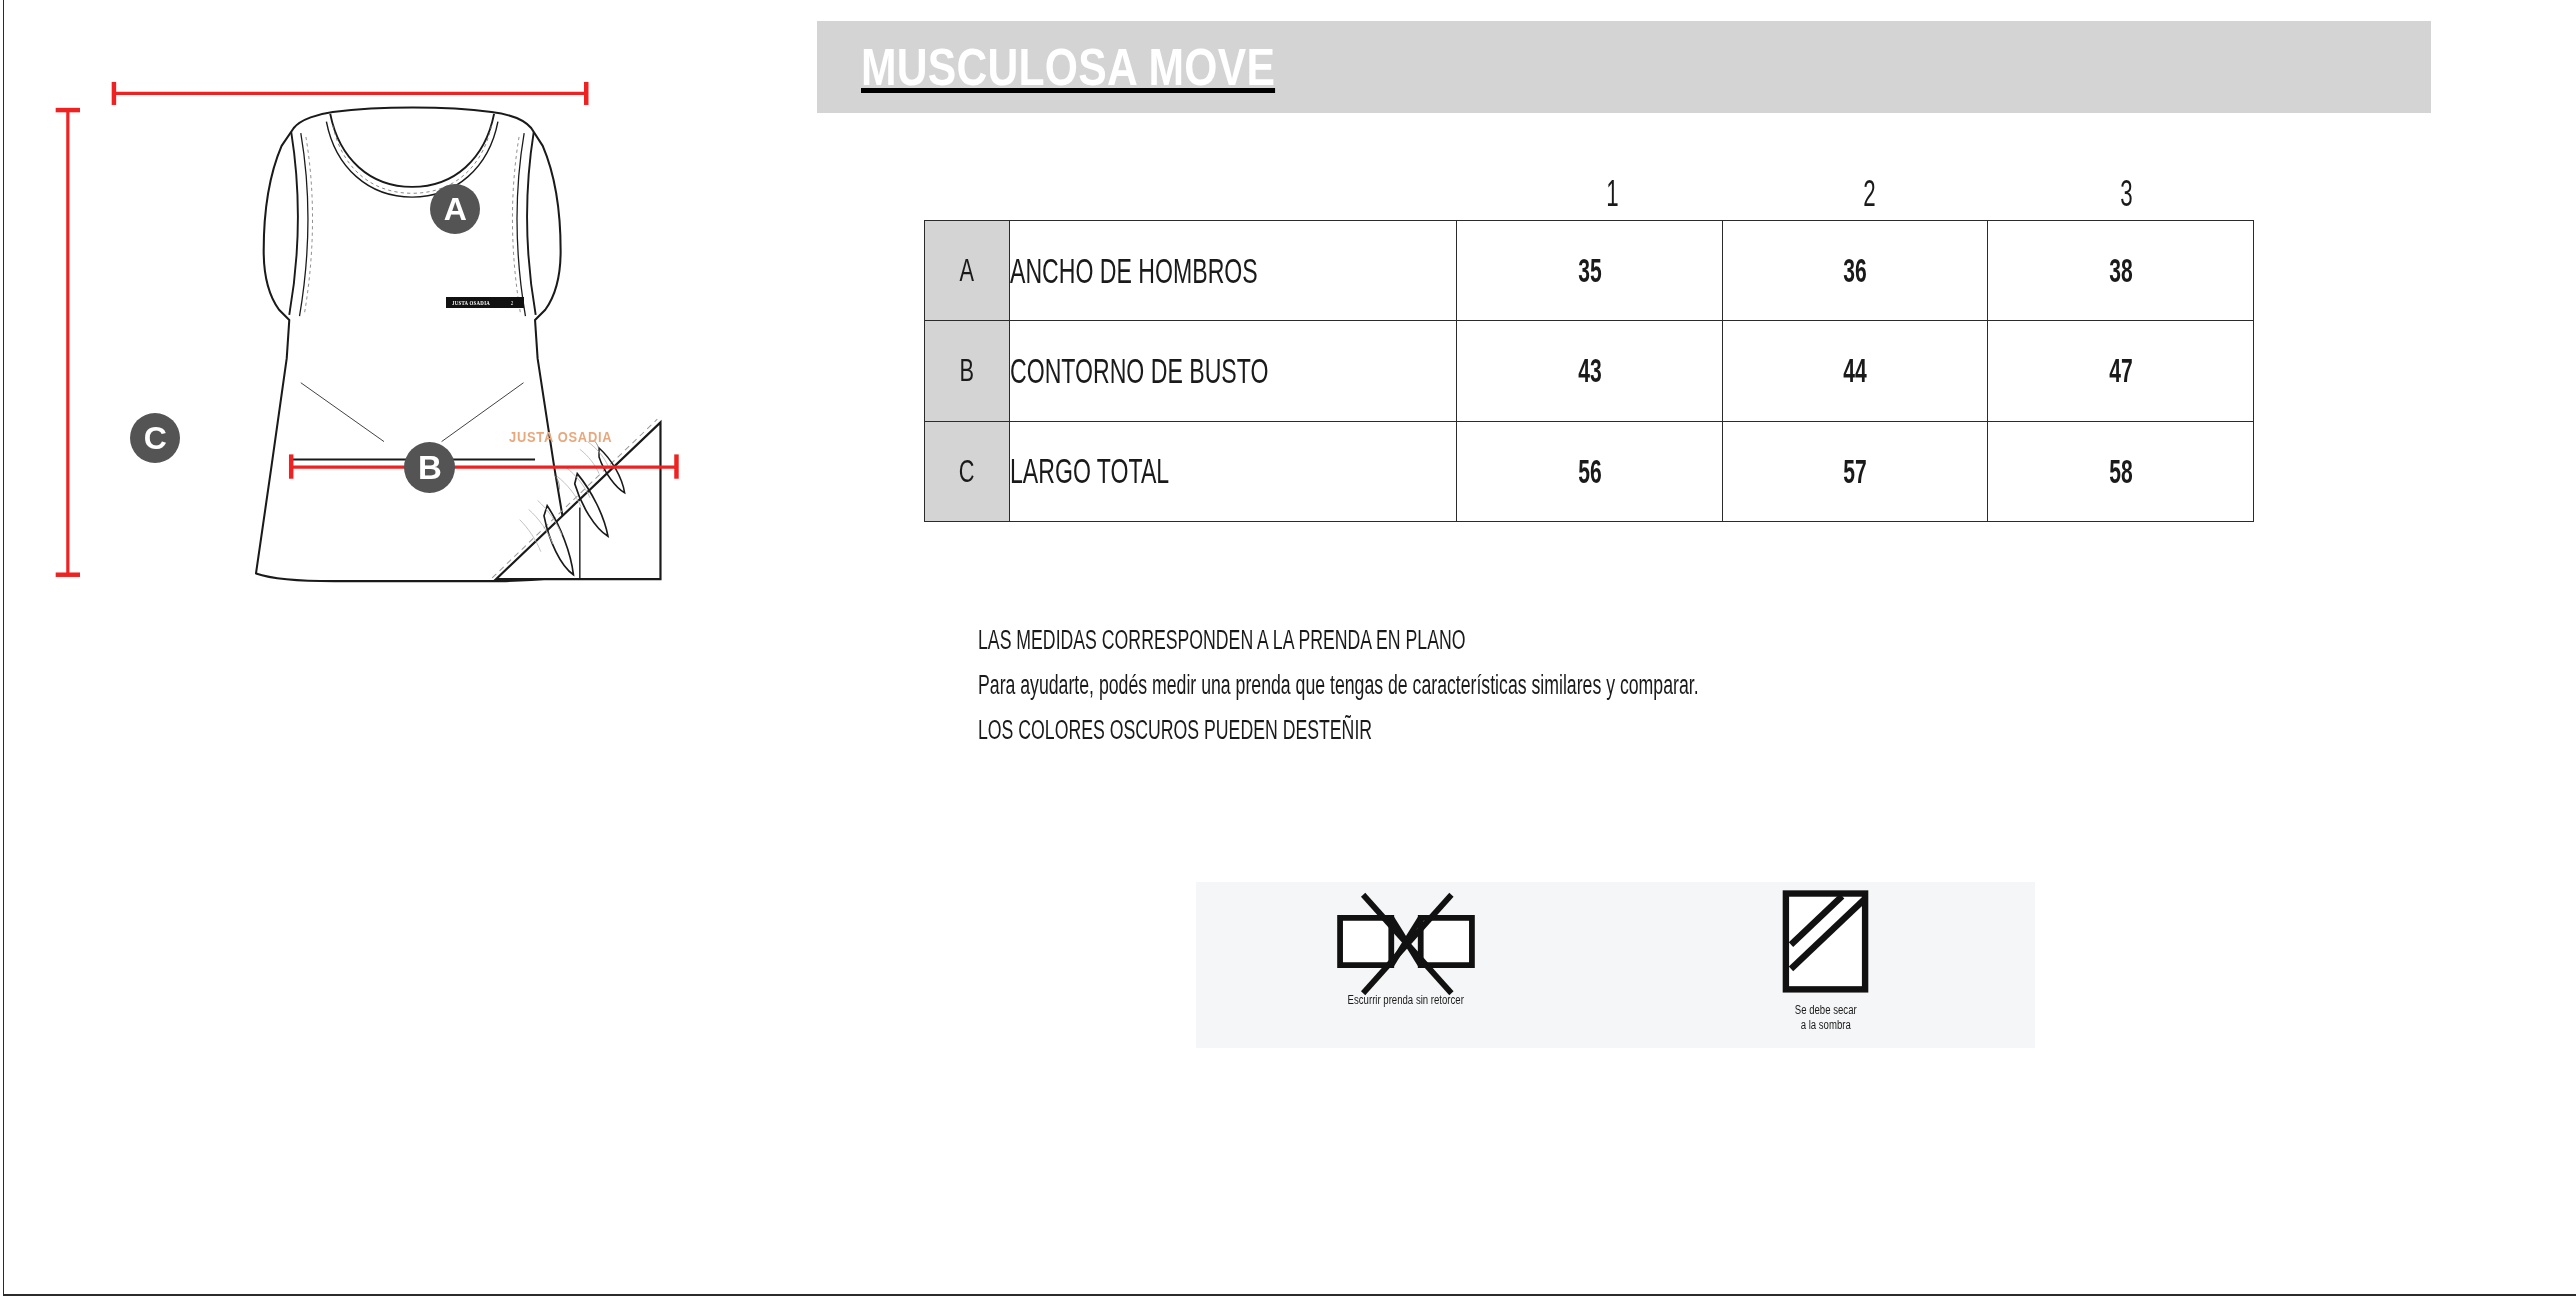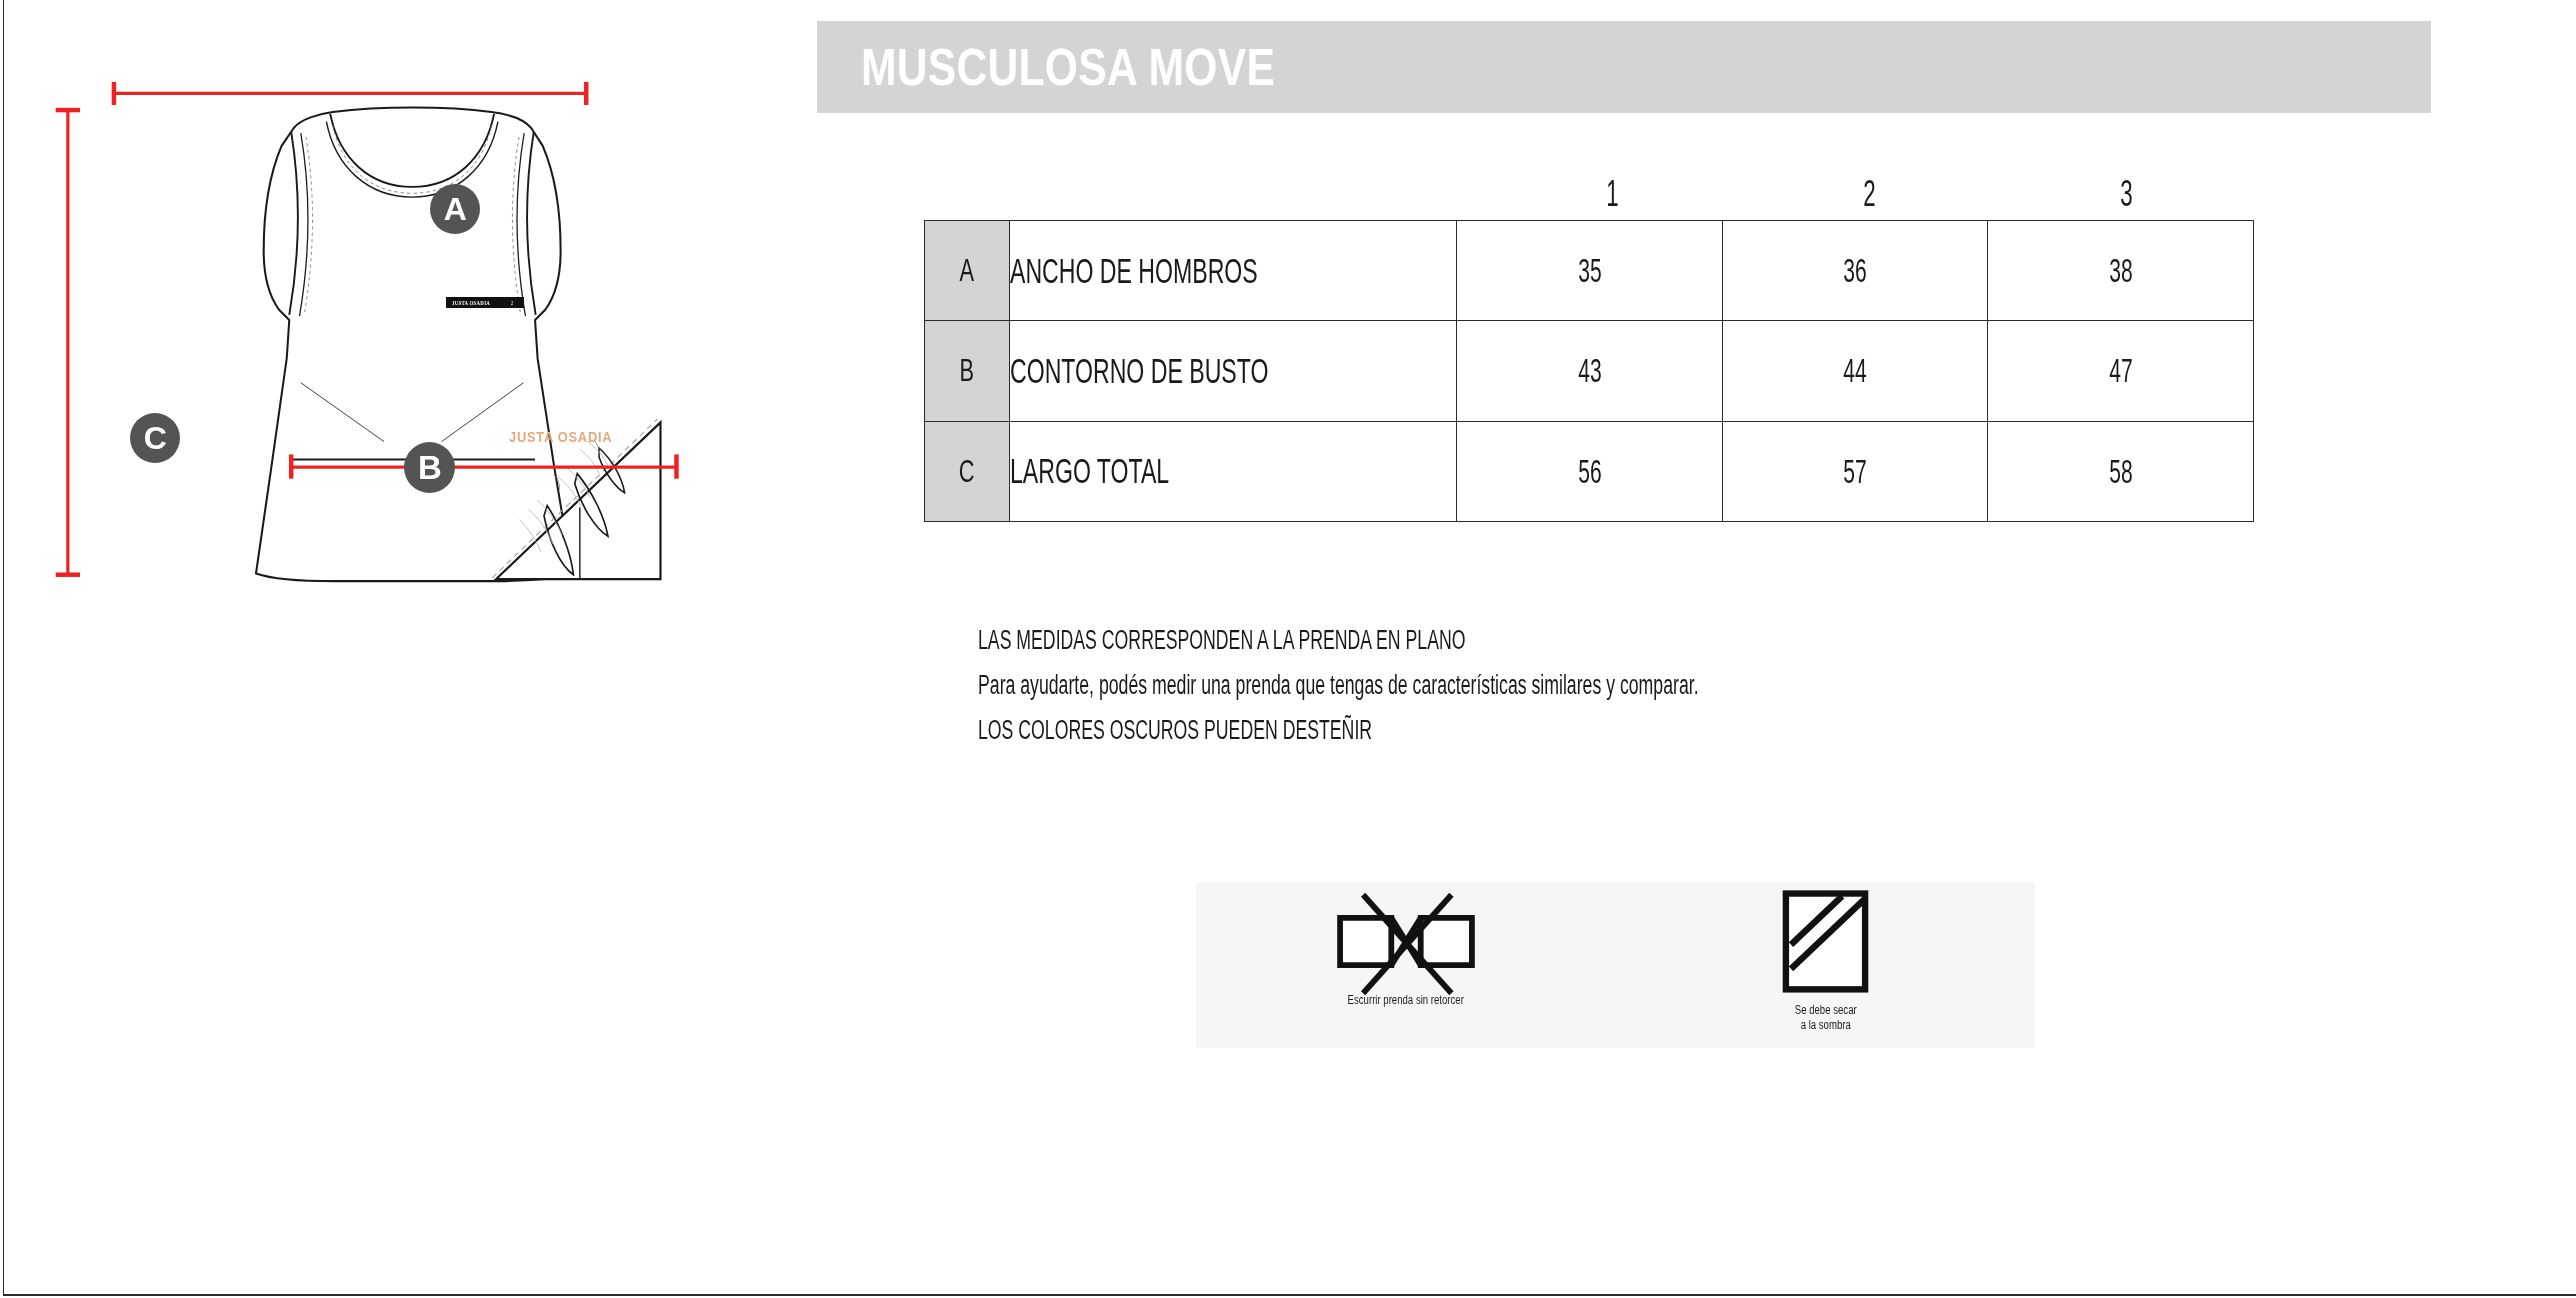--- a/index.html
+++ b/index.html
@@ -91,20 +91,21 @@
   }
 
   
   #title-banner {
     position: absolute;
     left: 817px; top: 20.5px;
     width: 1614px; height: 92px;
     background: #d4d4d4;
     display: flex;
     align-items: center;
+    text-decoration: underline;
   }
   #title-text {
     color: #ffffff;
     font-family: "Liberation Sans", sans-serif;
     font-weight: bold;
     font-size: 52px;
     letter-spacing: 0.3px;
     transform: scaleX(0.82);
     transform-origin: left center;
     margin-left: 44px;
@@ -154,20 +155,21 @@
   td.row-desc {
     width: 407px;
     padding-left: 19px;
     font-size: 35px;
   }
   td.row-desc span { display:inline-block; transform: scaleX(0.66); transform-origin: left center; }
   td.size-val {
     width: 241px;
     text-align: center;
     font-size: 34px;
+    font-weight: bold;
   }
   td.size-val span { display:inline-block; transform: scaleX(0.62); }
 
   
   #notes-block {
     position: absolute;
     left: 958px; top: 618px;
     width: 1472px;
     font-family: "Liberation Sans", sans-serif;
     color: #1a1a1a;

